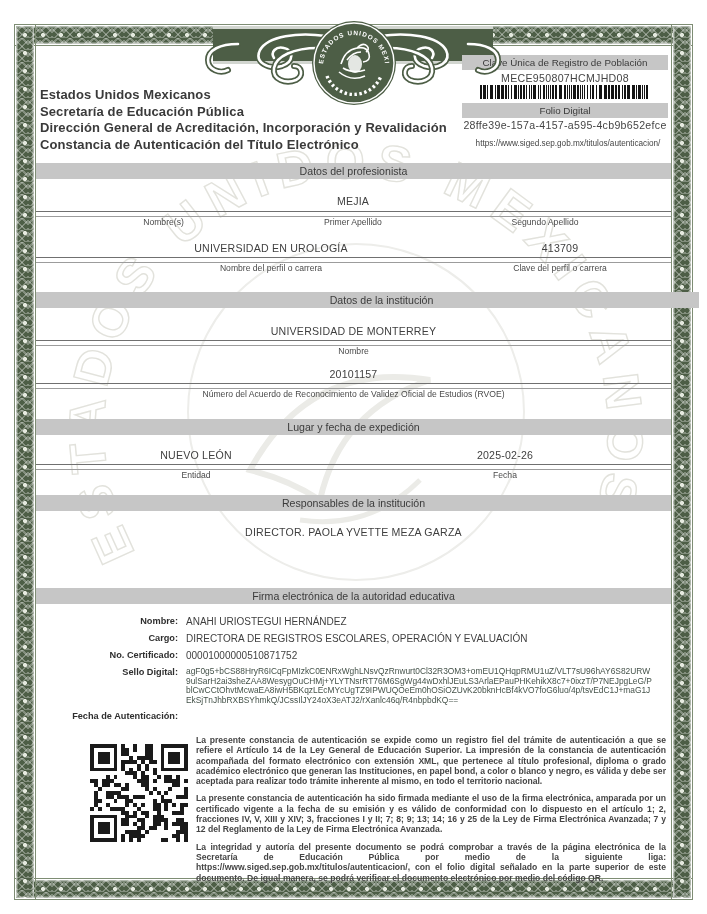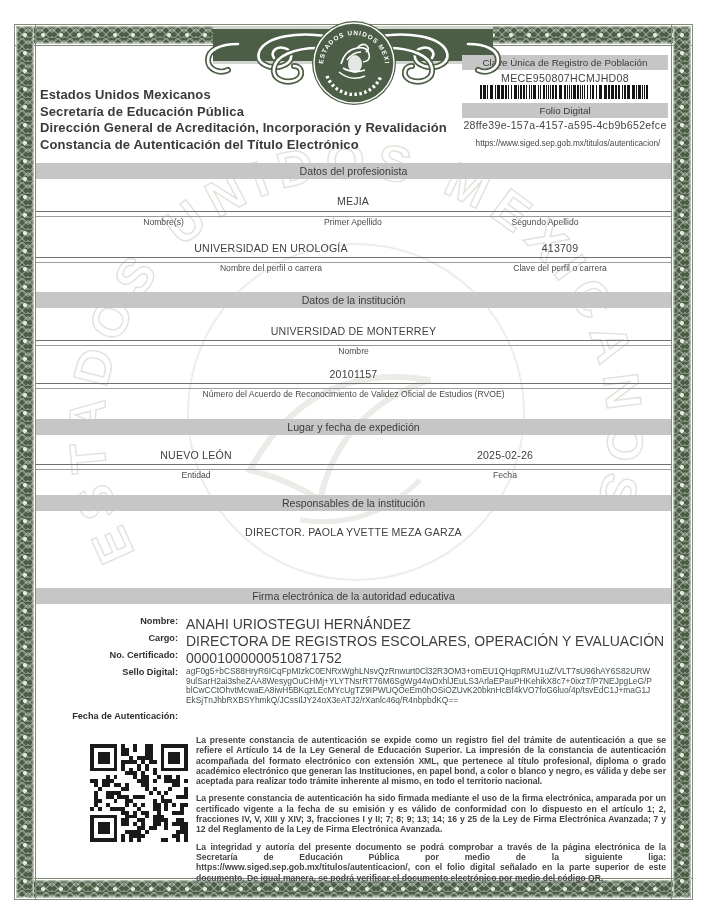--- a/index.html
+++ b/index.html
@@ -38,21 +38,21 @@
   
   .secbar{position:absolute;z-index:3;left:36px;width:635px;height:16px;background:#c6c6c6;
           text-align:center;font-size:10.6px;line-height:16px;color:#3b3b3b;}
   .rule{position:absolute;z-index:3;left:36px;width:635px;height:4px;
         border-top:1.5px solid #707070;border-bottom:1.5px solid #9c9c9c;}
   .fv{position:absolute;z-index:3;text-align:center;font-size:10.6px;color:#3f3f3f;letter-spacing:.2px;}
   .fl{position:absolute;z-index:3;text-align:center;font-size:8.6px;color:#4a4a4a;}
   
   .sig-label{position:absolute;z-index:3;left:36px;width:142px;text-align:right;
              font-size:9.2px;font-weight:bold;color:#2f2f2f;}
-  .sig-value{position:absolute;z-index:3;left:186px;width:482px;font-size:14px;color:#3f3f3f;}
+  .sig-value{position:absolute;z-index:3;left:186px;width:482px;font-size:10px;color:#3f3f3f;}
   .sello{font-size:8.4px;line-height:9.6px;word-break:break-all;max-width:468px;color:#445249;}
   
   .qr{position:absolute;z-index:3;left:90px;top:744px;}
   .legal{position:absolute;z-index:3;left:196px;top:735px;width:470px;
          font-size:8.6px;line-height:10.3px;font-weight:bold;color:#454545;text-align:justify;}
   .legal p{margin:0 0 7px 0;}
   a.plainlink{color:#454545;text-decoration:none;}
 </style>
 </head>
 <body>
@@ -199,21 +199,21 @@
   <div class="fl" style="left:36px;top:217px;width:255px;">Nombre(s)</div>
   <div class="fl" style="left:240px;top:217px;width:226px;">Primer Apellido</div>
   <div class="fl" style="left:430px;top:217px;width:230px;">Segundo Apellido</div>
 
   <div class="fv" style="left:86px;top:242px;width:370px;">UNIVERSIDAD EN UROLOGÍA</div>
   <div class="fv" style="left:460px;top:242px;width:200px;">413709</div>
   <div class="rule" style="top:257px;"></div>
   <div class="fl" style="left:86px;top:263px;width:370px;">Nombre del perfil o carrera</div>
   <div class="fl" style="left:460px;top:263px;width:200px;">Clave del perfil o carrera</div>
 
-  <div class="secbar" style="top:292px;">Datos de la institución</div>
+  <div class="secbar" style="top:292px;padding-left:28px;">Datos de la institución</div>
   <div class="fv" style="left:36px;top:325px;width:635px;">UNIVERSIDAD DE MONTERREY</div>
   <div class="rule" style="top:340px;"></div>
   <div class="fl" style="left:36px;top:346px;width:635px;">Nombre</div>
   <div class="fv" style="left:36px;top:368px;width:635px;">20101157</div>
   <div class="rule" style="top:383px;"></div>
   <div class="fl" style="left:36px;top:389px;width:635px;">Número del Acuerdo de Reconocimiento de Validez Oficial de Estudios (RVOE)</div>
 
   <div class="secbar" style="top:419px;">Lugar y fecha de expedición</div>
   <div class="fv" style="left:36px;top:449px;width:320px;">NUEVO LEÓN</div>
   <div class="fv" style="left:400px;top:449px;width:210px;">2025-02-26</div>

